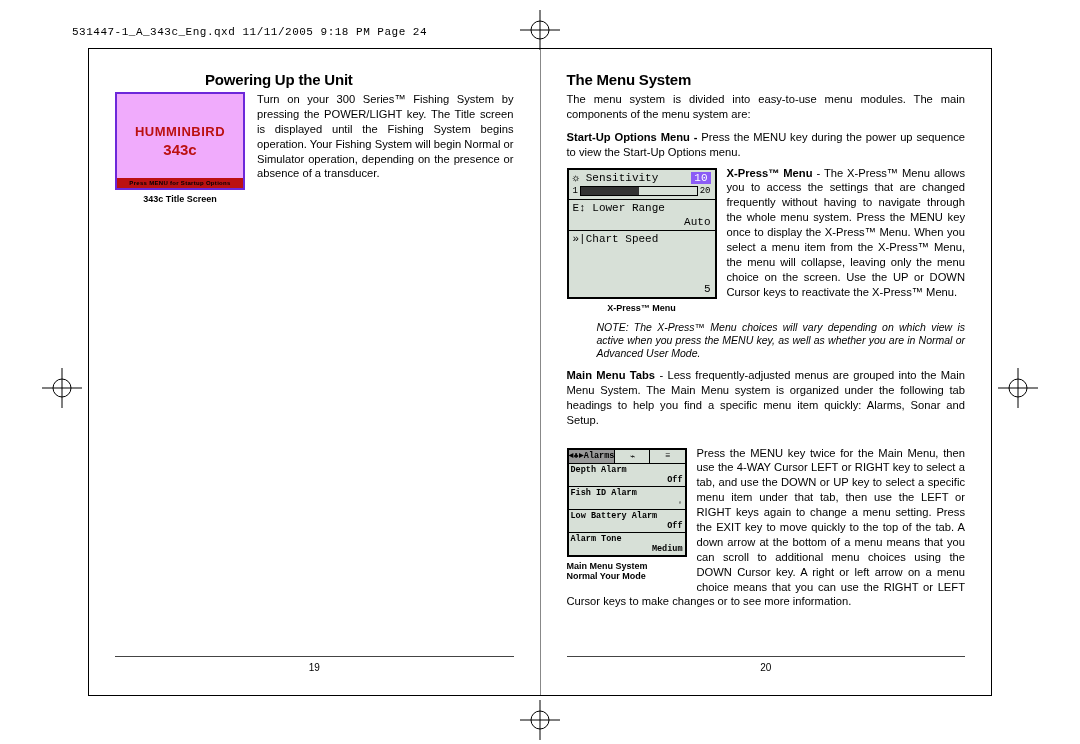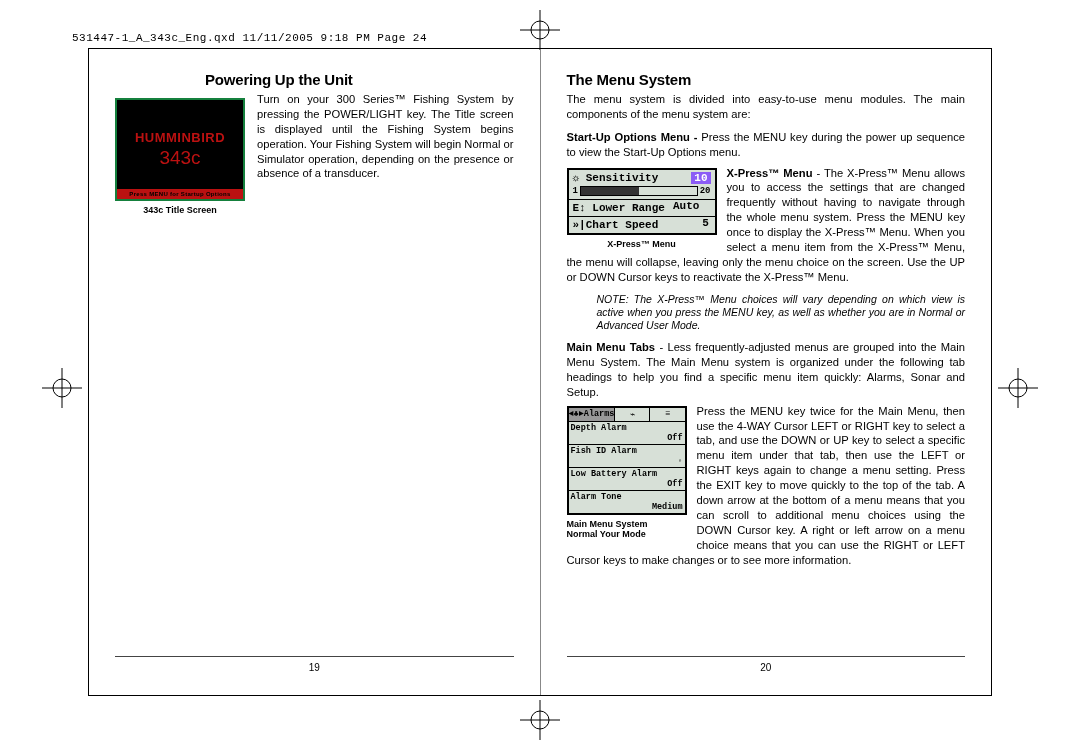--- a/index.html
+++ b/index.html
@@ -10,21 +10,21 @@
     font-family: 'Myriad Pro', 'Segoe UI', Arial, sans-serif;
     background: #fff;
     color: #000;
     position: relative;
     overflow: hidden;
   }
   .page-header {
     font-family: 'Courier New', monospace;
     font-size: 11px;
     position: absolute;
-    top: 32px;
+    top: 26px;
     left: 72px;
     letter-spacing: 0.5px;
   }
   .regmark {
     position: absolute;
     width: 40px;
     height: 40px;
   }
   .regmark svg { display:block; }
   .reg-top   { top: 10px; left: 520px; }
@@ -47,40 +47,40 @@
   h2 { font-size: 15px; font-weight: 800; margin: 0 0 4px 0; letter-spacing: -0.2px;}
   .body { font-size: 11.2px; line-height: 1.33; text-align: justify; }
   .footer-rule { position:absolute; bottom:38px; left:26px; right:26px; border-top:1px solid #444;}
   .page-num { position:absolute; bottom:22px; width:100%; text-align:center; font-size:10px; left:0;}
 
   .note { font-style: italic; font-size: 10.5px; line-height:1.25; text-align: justify; padding-left:30px;}
   .bold { font-weight: 700; }
 
   
   .title-fig { float:left; width:130px; margin-right:12px; }
-  .title-box { border:2px solid #15803d; background:#000000; text-align:center;margin-top:6px; }
+  .title-box { border:2px solid #6d28d9; background:#f0abfc; text-align:center; }
   .title-box .inner { padding: 30px 4px 20px 4px; }
   .title-box .brand { font-family: Arial Black, Arial; font-weight:900; font-size:13px; color:#b11; letter-spacing:0.5px;}
-  .title-box .model { font-family: Arial Black, Arial; font-weight:400; font-size:19px; color:#b11; margin-top:2px;}
+  .title-box .model { font-family: Arial Black, Arial; font-weight:700; font-size:15px; color:#b11; margin-top:2px;}
   .title-box .bar   { background:#b11; color:#000; font-size:6px; padding:2px 0; font-weight:700; letter-spacing:0.3px;}
   .fig-cap { font-size:9px; font-weight:700; text-align:center; margin-top:4px;}
 
   
   .xpress-fig { float:left; width:150px; margin-right:10px; margin-top:2px;}
-  .xpress { border:2px solid #000; font-family: 'Lucida Console','Courier New',monospace; font-size:11px; font-weight:700; background:#d7e0d7;}
+  .xpress { border:2px solid #000; font-family: 'Lucida Console','Courier New',monospace; font-size:11px; font-weight:400; background:#d7e0d7;}
   .xpress .row{ border-bottom:1px solid #000; }
   .xpress .row:last-child{border-bottom:none;gap:36px;}
   .cell-top{ display:flex; justify-content:space-between; padding:2px 4px;}
   .cell-top .num{ background:#8b5cf6;color:#fff;padding:0 3px;}
   .slider{ padding:0 4px 3px 4px; display:flex; align-items:center; gap:2px;}
   .slider .n1{font-size:9px;}
   .slider .bar{flex:1;height:8px;border:1px solid #000;position:relative;}
   .slider .bar::after{content:'';position:absolute;top:0;bottom:0;left:0;width:50%;background:#333;}
   .slider .n2{font-size:9px;}
-  .row2{ display:flex;flex-direction:row;}
+  .row2{ display:flex;flex-direction:column;}
   .row2 .l{padding:2px 4px;}
   .row2 .v{text-align:right;padding:0 4px 2px 4px;}
 
   
   .mainmenu-fig{ float:left; width:120px; margin-right:10px; margin-top:2px;}
   .mm{ border:2px solid #000; font-family:'Lucida Console','Courier New',monospace; font-size:8.5px; font-weight:700; background:#d7e0d7;}
   .mm .tabs{display:flex;border-bottom:1px solid #000;}
   .mm .tab{flex:1;border-right:1px solid #000;text-align:center;padding:1px 0;}
   .mm .tab.active{background:#999;}
   .mm .tab:last-child{border-right:none;}
@@ -184,21 +184,21 @@
         <span class="bold">X-Press™ Menu</span><span> - The X-Press™ Menu allows you to access the settings that are changed frequently without having to navigate through the whole menu system. Press the MENU key once to display the X-Press™ Menu.  When you select a menu item from the X-Press™ Menu, the menu will collapse, leaving only the menu choice on the screen. Use the UP or DOWN Cursor keys to reactivate the X-Press™ Menu.</span>
       </div>
     </div>
 
     <div class="note" style="margin-top:8px;">NOTE: The X-Press™ Menu choices will vary depending on which view is active when you press the MENU key, as well as whether you are in Normal or Advanced User Mode.</div>
 
     <div class="body" style="margin-top:8px;">
       <span class="bold">Main Menu Tabs</span><span> - Less frequently-adjusted menus are grouped into the Main Menu System. The Main Menu system is organized under the following tab headings to help you find a specific menu item quickly: Alarms, Sonar and Setup.</span>
     </div>
 
-    <div style="margin-top:4px; overflow:hidden;">
+    <div style="margin-top:18px; overflow:hidden;">
       <div class="mainmenu-fig">
         <div class="mm">
           <div class="tabs">
             <div class="tab active">◄♣►Alarms</div>
             <div class="tab">⌁</div>
             <div class="tab">≡</div>
           </div>
           <div class="mrow">
               <span>Depth Alarm</span>
               <span class="val">Off</span>

